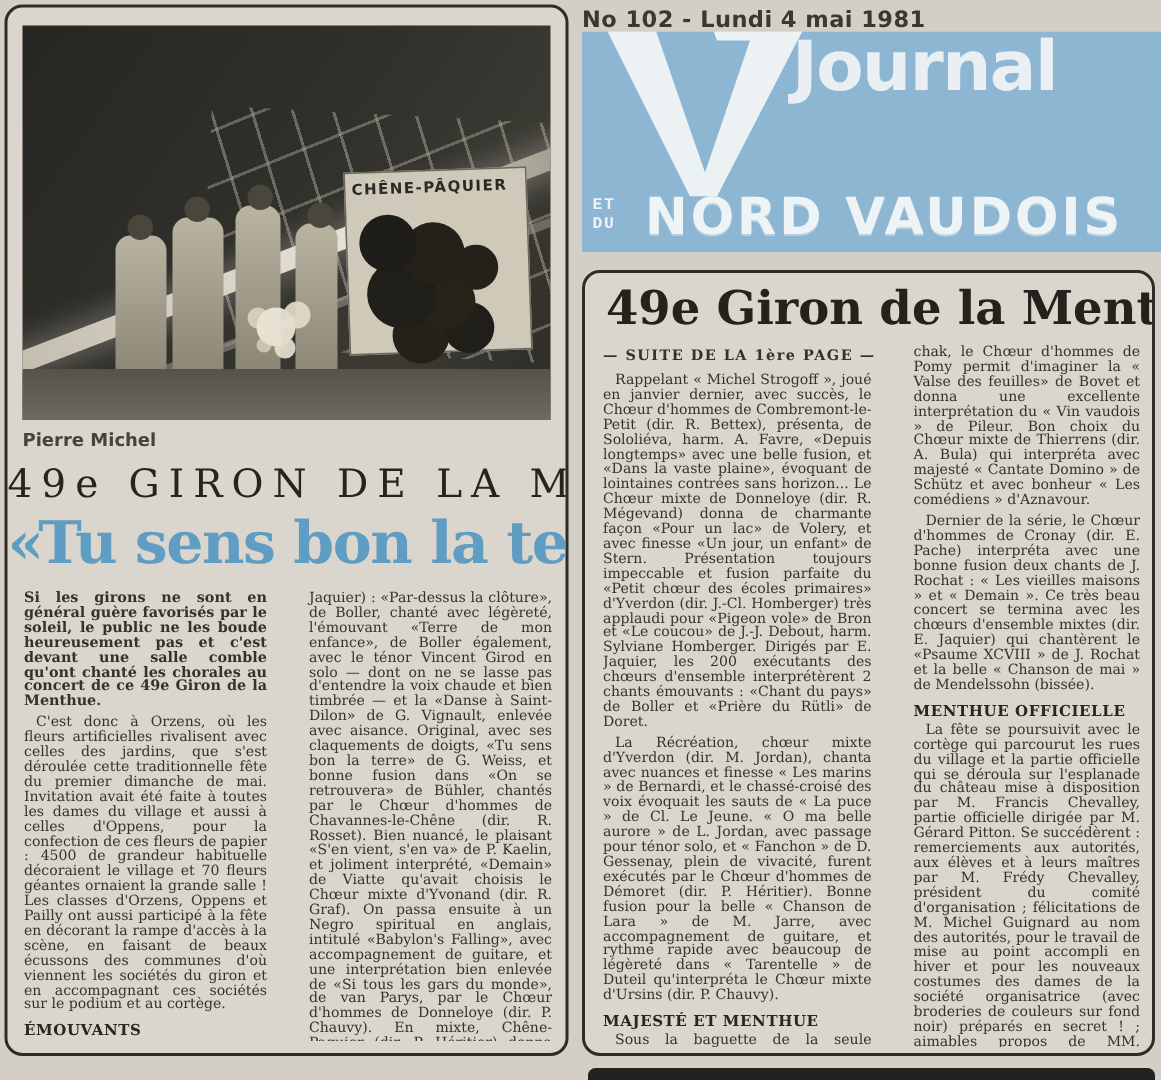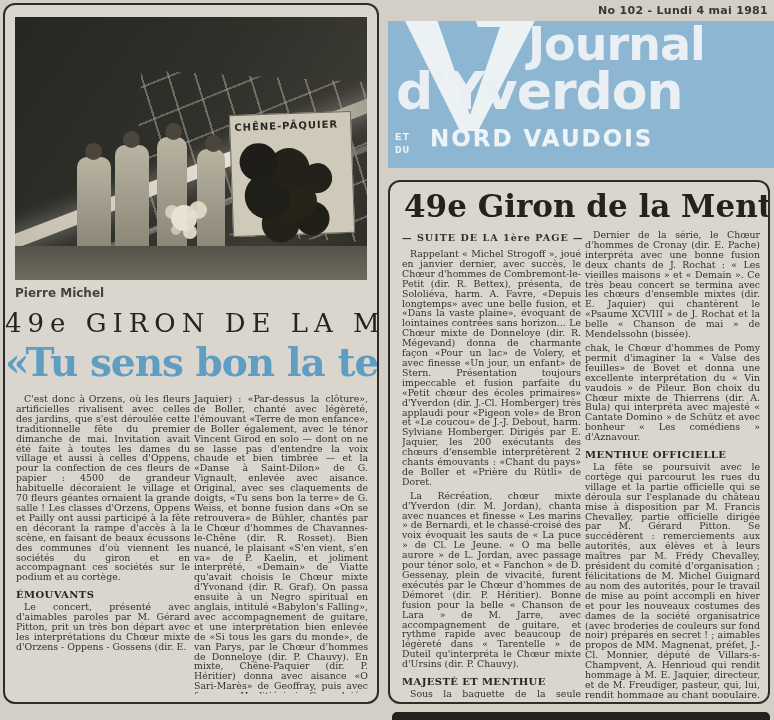--- a/index.html
+++ b/index.html
@@ -91,64 +91,64 @@
     font-family:"DejaVu Serif","Liberation Serif",serif;
     font-size:26px;font-weight:500;letter-spacing:6px;color:#26241f;white-space:nowrap;
   }
   #main-headline{
     position:absolute;left:0;top:334px;width:100%;text-align:center;
     font-family:"DejaVu Serif","Liberation Serif",serif;
     font-weight:bold;font-size:39px;letter-spacing:-1px;white-space:nowrap;
   }
 
   
-  .cols{position:absolute;display:flex;gap:4px;}
+  .cols{position:absolute;display:flex;gap:28px;}
   #left-cols{left:11px;top:389px;width:352px;height:300px;overflow:hidden;}
   #right-cols{left:12px;top:48px;width:358px;height:468px;overflow:hidden;}
   .col{width:50%;box-sizing:border-box;}
   .bt{
     font-size:9.4px;line-height:9.9px;text-align:justify;
     margin:0 0 4px 0;color:#34322c;
   }
   .indent{text-indent:8px;}
   .lead{font-weight:bold;font-size:9.6px;}
   .sec-head{
     font-weight:bold;font-size:10px;letter-spacing:.4px;
     margin:7px 0 2px 0;color:#28261f;
   }
   .cont-note{
     font-weight:bold;font-size:9.6px;text-align:center;letter-spacing:1px;
     margin:2px 0 6px 0;white-space:nowrap;
   }
 
   
   #issue-line{
-    position:absolute;left:388px;top:4px;width:380px;text-align:right;
+    position:absolute;left:388px;top:4px;width:380px;text-align:left;
     font-family:"DejaVu Sans","Liberation Sans",sans-serif;
-    font-weight:bold;font-size:11px;color:#3a3831;letter-spacing:.3px;
+    font-weight:bold;font-size:15px;color:#3a3831;letter-spacing:.3px;
   }
   #masthead{
     position:absolute;left:388px;top:21px;width:386px;height:147px;
     overflow:hidden;
   }
   #masthead .mh-bg{position:absolute;inset:0;}
   .mh-word{
     position:absolute;
     font-family:"DejaVu Sans","Liberation Sans",sans-serif;
     font-weight:bold;color:#e9eff3;letter-spacing:-1px;
   }
   #mh-journal{left:140px;top:-4px;font-size:46px;}
   #mh-yverdon{left:8px;top:40px;font-size:52px;}
   #mh-etdu{
     position:absolute;left:7px;top:110px;line-height:13px;
     font-family:Liberation Mono, monospace;
     font-weight:bold;font-size:11px;color:#edf2f5;letter-spacing:1px;
   }
   #mh-nord{
-    position:absolute;left:42px;top:104px;font-size:23px;letter-spacing:2px;
+    position:absolute;left:42px;top:104px;font-size:34px;letter-spacing:2px;
     font-family:"DejaVu Sans","Liberation Sans",sans-serif;font-weight:bold;
     color:#eef3f6;white-space:nowrap;
     text-shadow:0 1px 0 rgba(255,255,255,.35);
   }
   #v-logo{position:absolute;left:-6px;top:-10px;}
 
   
   #right-title{
     position:absolute;left:14px;top:6px;width:354px;
     font-family:"DejaVu Serif","Liberation Serif",serif;
@@ -182,60 +182,60 @@
 
   <div id="caption-row">
     <span id="photo-credit">Pierre Michel</span>
   </div>
 
   <div id="kicker">49e GIRON DE LA MENTHUE</div>
   <div id="main-headline" style="color: rgb(95, 157, 194);">«Tu sens bon la terre»</div>
 
   <div class="cols" id="left-cols">
     <div class="col">
+      <p class="bt lead">Si les girons ne sont en général guère favorisés par le soleil, le public ne les boude heureusement pas et c'est devant une salle comble qu'ont chanté les chorales au concert de ce 49e Giron de la Menthue.</p>
       <p class="bt indent">C'est donc à Orzens, où les fleurs artificielles rivalisent avec celles des jardins, que s'est déroulée cette traditionnelle fête du premier dimanche de mai. Invitation avait été faite à toutes les dames du village et aussi à celles d'Oppens, pour la confection de ces fleurs de papier : 4500 de grandeur habituelle décoraient le village et 70 fleurs géantes ornaient la grande salle ! Les classes d'Orzens, Oppens et Pailly ont aussi participé à la fête en décorant la rampe d'accès à la scène, en faisant de beaux écussons des communes d'où viennent les sociétés du giron et en accompagnant ces sociétés sur le podium et au cortège.</p>
       <div class="sec-head">ÉMOUVANTS</div>
       <p class="bt indent">Le concert, présenté avec d'aimables paroles par M. Gérard Pitton, prit un très bon départ avec les interprétations du Chœur mixte d'Orzens - Oppens - Gossens (dir. E.</p>
     </div>
     <div class="col">
       <p class="bt">Jaquier) : «Par-dessus la clôture», de Boller, chanté avec légèreté, l'émouvant «Terre de mon enfance», de Boller également, avec le ténor Vincent Girod en solo — dont on ne se lasse pas d'entendre la voix chaude et bien timbrée — et la «Danse à Saint-Dilon» de G. Vignault, enlevée avec aisance. Original, avec ses claquements de doigts, «Tu sens bon la terre» de G. Weiss, et bonne fusion dans «On se retrouvera» de Bühler, chantés par le Chœur d'hommes de Chavannes-le-Chêne (dir. R. Rosset). Bien nuancé, le plaisant «S'en vient, s'en va» de P. Kaelin, et joliment interprété, «Demain» de Viatte qu'avait choisis le Chœur mixte d'Yvonand (dir. R. Graf). On passa ensuite à un Negro spiritual en anglais, intitulé «Babylon's Falling», avec accompagnement de guitare, et une interprétation bien enlevée de «Si tous les gars du monde», de van Parys, par le Chœur d'hommes de Donneloye (dir. P. Chauvy). En mixte, Chêne-Paquier (dir. P. Héritier) donna avec aisance «O Sari-Marès» de Geoffray, puis avec ferveur «Hvalitié imia Gospodnié», d'Archangelsky. (M. C.)</p>
 
     </div>
   </div>
 </div>
 
 <div id="issue-line">No 102 - Lundi 4 mai 1981</div>
 
 <div id="masthead">
   <div class="mh-bg" style="background:#8db6d2;"></div>
   <svg id="v-logo" width="170" height="120" viewBox="0 0 170 120">
     <path d="M18 0 L52 0 L88 104 L118 16 L96 16 L90 0 L158 0 L96 120 L78 120 Z" fill="#ecf1f4"></path>
   </svg>
   <div class="mh-word" id="mh-journal">Journal</div>
-  <div class="mh-word" id="mh-yverdon">d'Yverdon</div>
   <div id="mh-etdu">
     <div>ET</div>
     <div>DU</div>
   </div>
   <div id="mh-nord">NORD VAUDOIS</div>
 </div>
 
 <div class="panel" id="right-panel">
   <div id="right-title">49e Giron de la Menthue</div>
 
   <div class="cols" id="right-cols">
     <div class="col">
       <div class="cont-note">— SUITE DE LA 1ère PAGE —</div>
       <p class="bt indent">Rappelant « Michel Strogoff », joué en janvier dernier, avec succès, le Chœur d'hommes de Combremont-le-Petit (dir. R. Bettex), présenta, de Sololiéva, harm. A. Favre, «Depuis longtemps» avec une belle fusion, et «Dans la vaste plaine», évoquant de lointaines contrées sans horizon... Le Chœur mixte de Donneloye (dir. R. Mégevand) donna de charmante façon «Pour un lac» de Volery, et avec finesse «Un jour, un enfant» de Stern. Présentation toujours impeccable et fusion parfaite du «Petit chœur des écoles primaires» d'Yverdon (dir. J.-Cl. Homberger) très applaudi pour «Pigeon vole» de Bron et «Le coucou» de J.-J. Debout, harm. Sylviane Homberger. Dirigés par E. Jaquier, les 200 exécutants des chœurs d'ensemble interprétèrent 2 chants émouvants : «Chant du pays» de Boller et «Prière du Rütli» de Doret.</p>
       <p class="bt indent">La Récréation, chœur mixte d'Yverdon (dir. M. Jordan), chanta avec nuances et finesse « Les marins » de Bernardi, et le chassé-croisé des voix évoquait les sauts de « La puce » de Cl. Le Jeune. « O ma belle aurore » de L. Jordan, avec passage pour ténor solo, et « Fanchon » de D. Gessenay, plein de vivacité, furent exécutés par le Chœur d'hommes de Démoret (dir. P. Héritier). Bonne fusion pour la belle « Chanson de Lara » de M. Jarre, avec accompagnement de guitare, et rythme rapide avec beaucoup de légèreté dans « Tarentelle » de Duteil qu'interpréta le Chœur mixte d'Ursins (dir. P. Chauvy).</p>
       <div class="sec-head">MAJESTÉ ET MENTHUE</div>
       <p class="bt indent">Sous la baguette de la seule directrice du Giron, Mme N. Opat-</p>
     </div>
     <div class="col">
+      <p class="bt">chak, le Chœur d'hommes de Pomy permit d'imaginer la « Valse des feuilles» de Bovet et donna une excellente interprétation du « Vin vaudois » de Pileur. Bon choix du Chœur mixte de Thierrens (dir. A. Bula) qui interpréta avec majesté « Cantate Domino » de Schütz et avec bonheur « Les comédiens » d'Aznavour.</p>
       <p class="bt indent">Dernier de la série, le Chœur d'hommes de Cronay (dir. E. Pache) interpréta avec une bonne fusion deux chants de J. Rochat : « Les vieilles maisons » et « Demain ». Ce très beau concert se termina avec les chœurs d'ensemble mixtes (dir. E. Jaquier) qui chantèrent le «Psaume XCVIII » de J. Rochat et la belle « Chanson de mai » de Mendelssohn (bissée).</p>
-      <p class="bt">chak, le Chœur d'hommes de Pomy permit d'imaginer la « Valse des feuilles» de Bovet et donna une excellente interprétation du « Vin vaudois » de Pileur. Bon choix du Chœur mixte de Thierrens (dir. A. Bula) qui interpréta avec majesté « Cantate Domino » de Schütz et avec bonheur « Les comédiens » d'Aznavour.</p>
       <div class="sec-head">MENTHUE OFFICIELLE</div>
       <p class="bt indent">La fête se poursuivit avec le cortège qui parcourut les rues du village et la partie officielle qui se déroula sur l'esplanade du château mise à disposition par M. Francis Chevalley, partie officielle dirigée par M. Gérard Pitton. Se succédèrent : remerciements aux autorités, aux élèves et à leurs maîtres par M. Frédy Chevalley, président du comité d'organisation ; félicitations de M. Michel Guignard au nom des autorités, pour le travail de mise au point accompli en hiver et pour les nouveaux costumes des dames de la société organisatrice (avec broderies de couleurs sur fond noir) préparés en secret ! ; aimables propos de MM. Magnenat, préfet, J.-Cl. Monnier, député de Villars-s-Champvent, A. Henrioud qui rendit hommage à M. E. Jaquier, directeur, et de M. Freudiger, pasteur, qui, lui, rendit hommage au chant populaire. (M. C.)</p>
     </div>
   </div>
 </div>
 
 <div id="bottom-strip"></div>
 
 </body></html>

